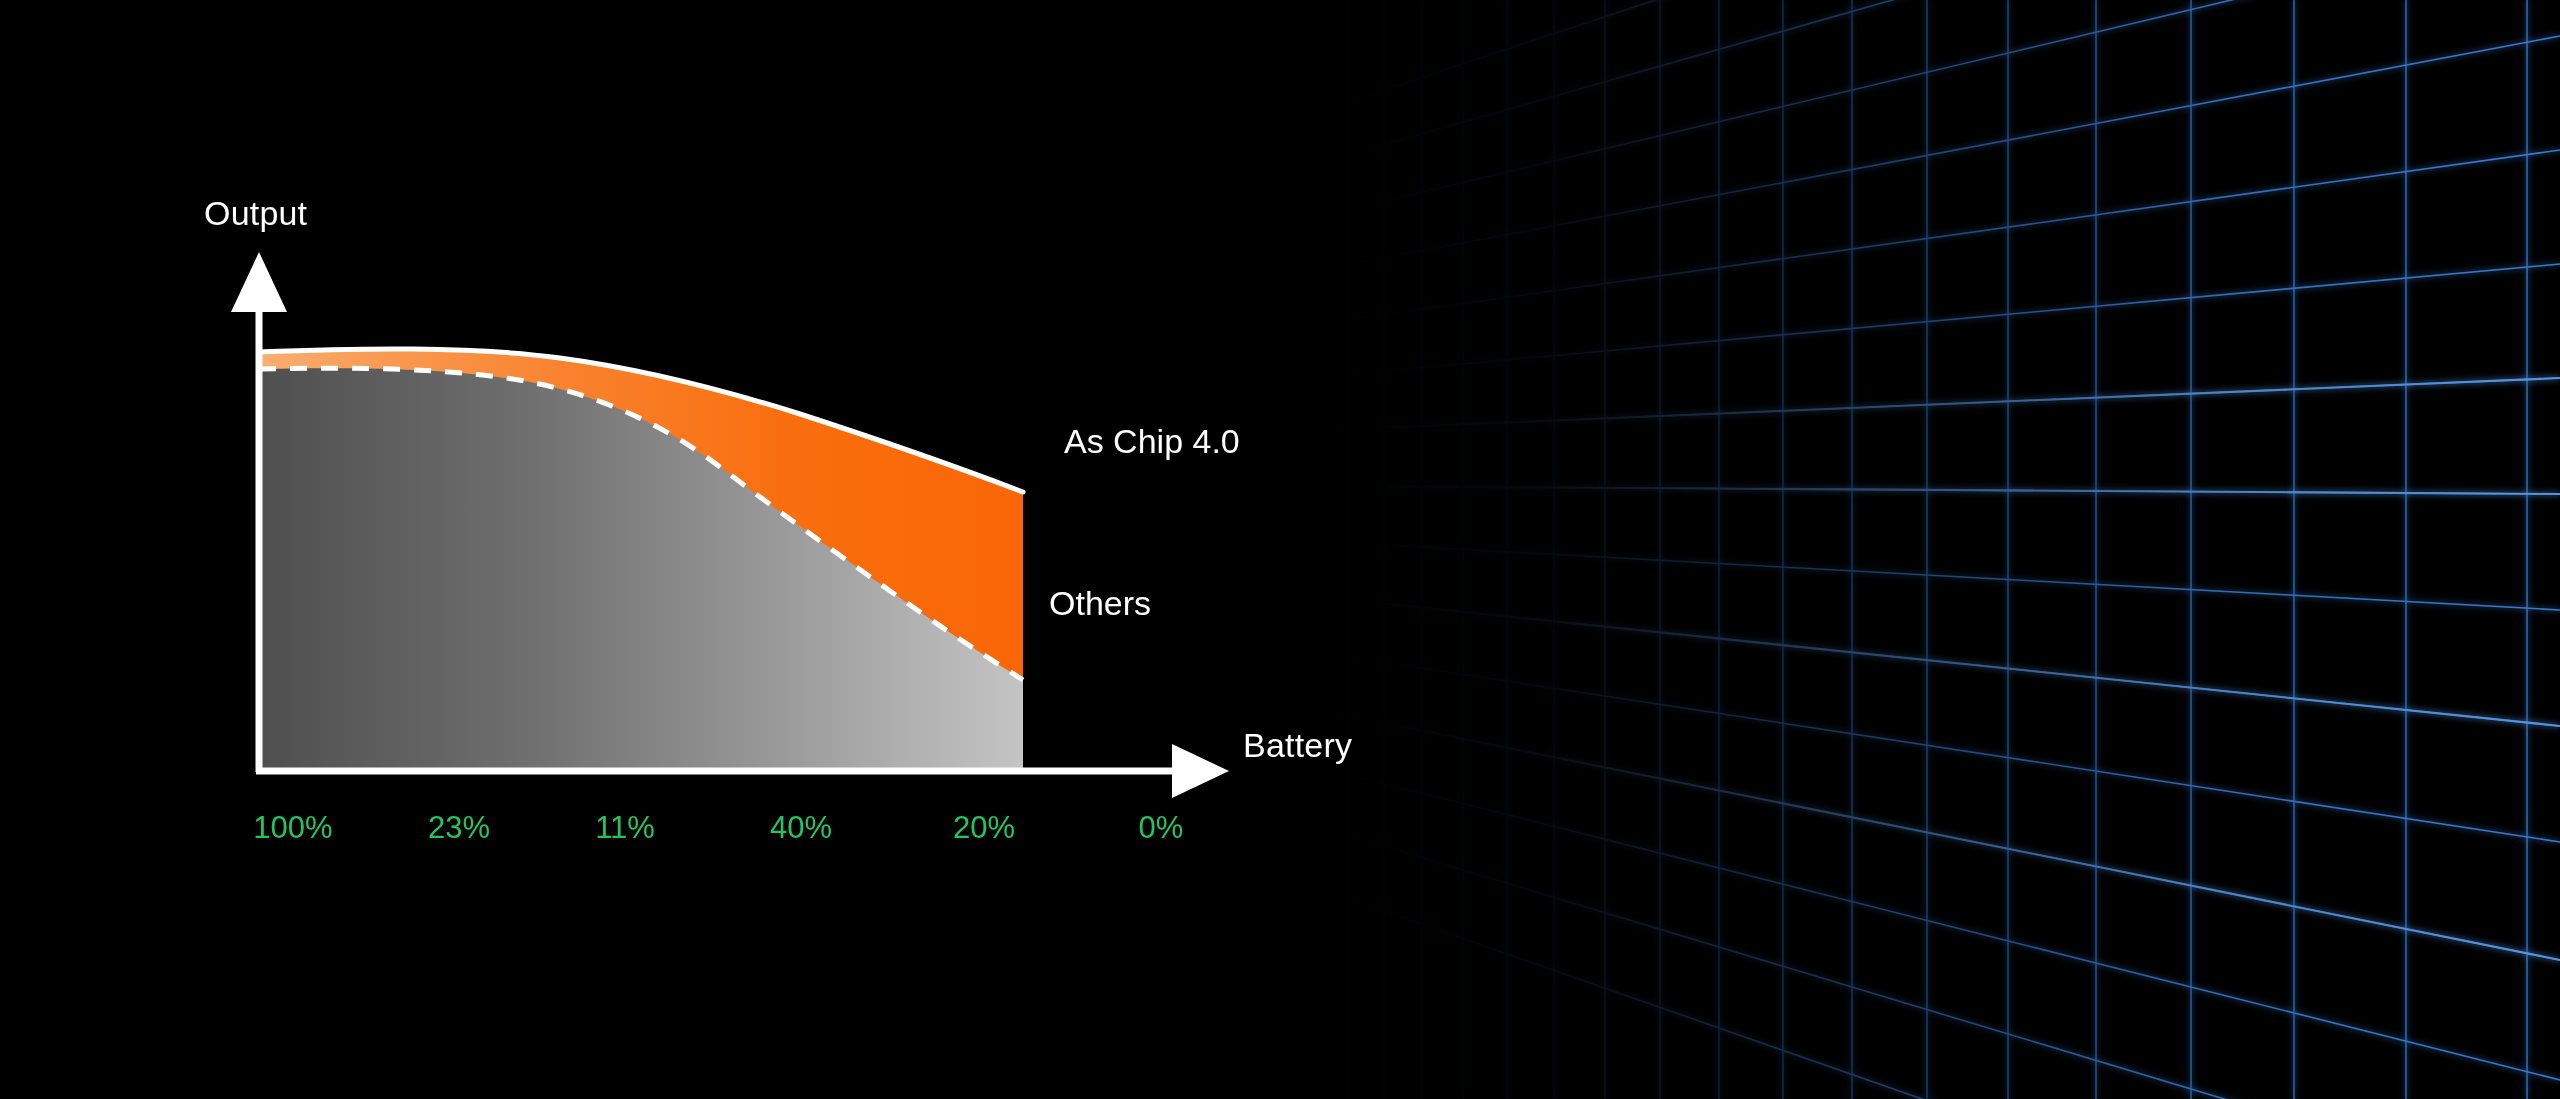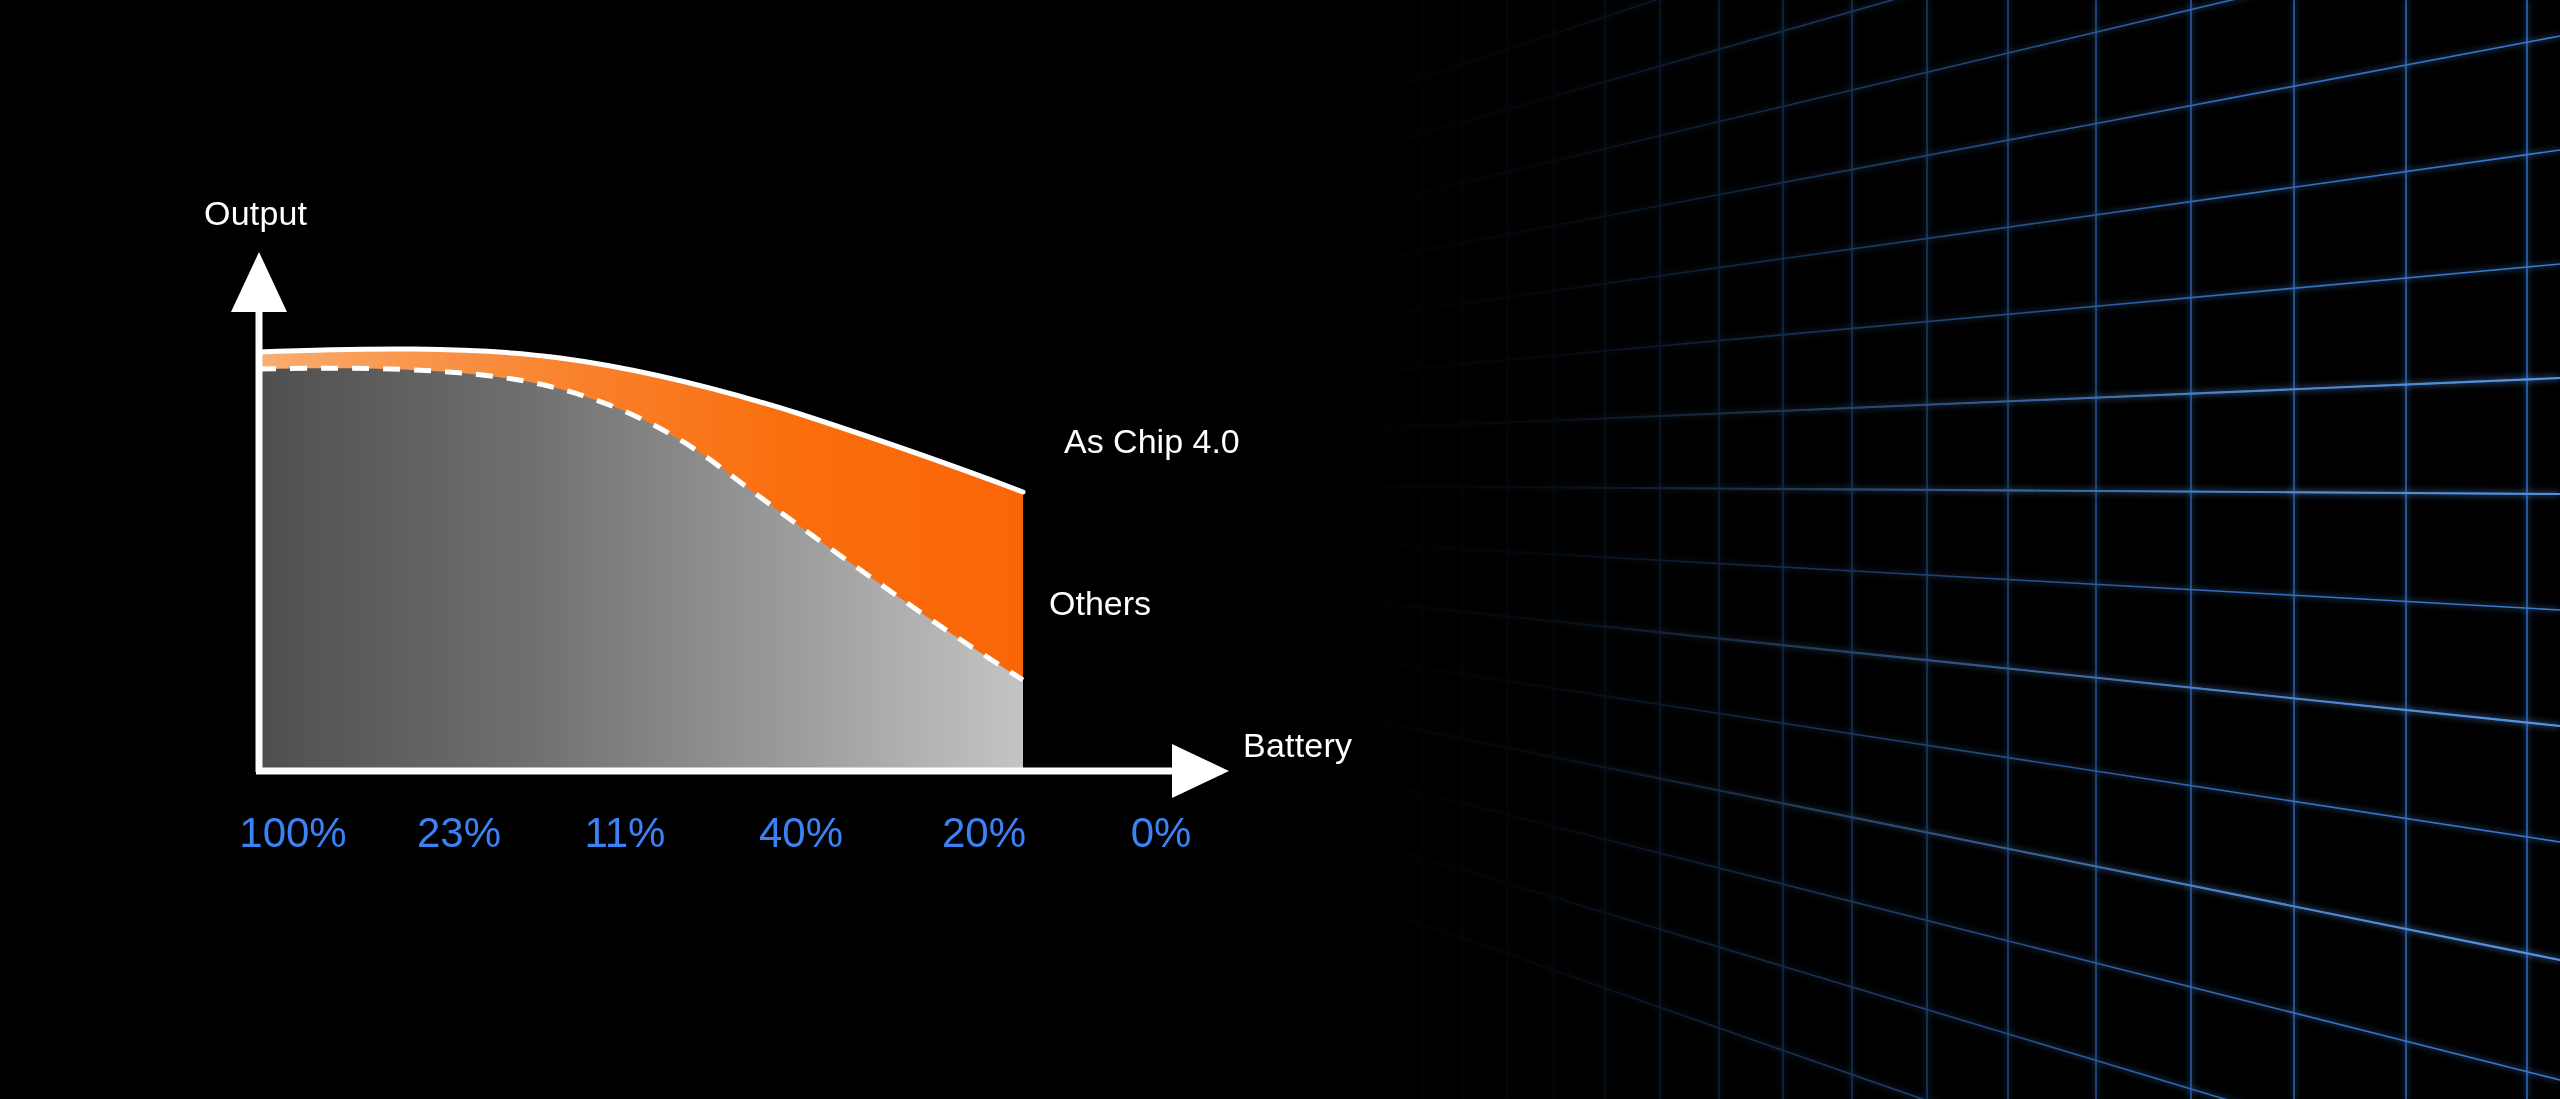--- a/index.html
+++ b/index.html
@@ -64,22 +64,22 @@
     color: #ffffff;
     white-space: nowrap;
     line-height: 1;
   }
   #label-aschip { left: 1049px; top: 424px; margin-left: 15px; }
   #label-others { left: 1049px; top: 586px; }
 
   .tick-label {
     position: absolute;
     top: 812px;
-    font-size: 42px;
-    color: #3b82f6;
+    font-size: 31px;
+    color: #22c55e;
     white-space: nowrap;
     line-height: 1;
     transform: translateX(-50%);
   }
 </style>
 </head>
 <body>
 
 <div id="stage">
 

